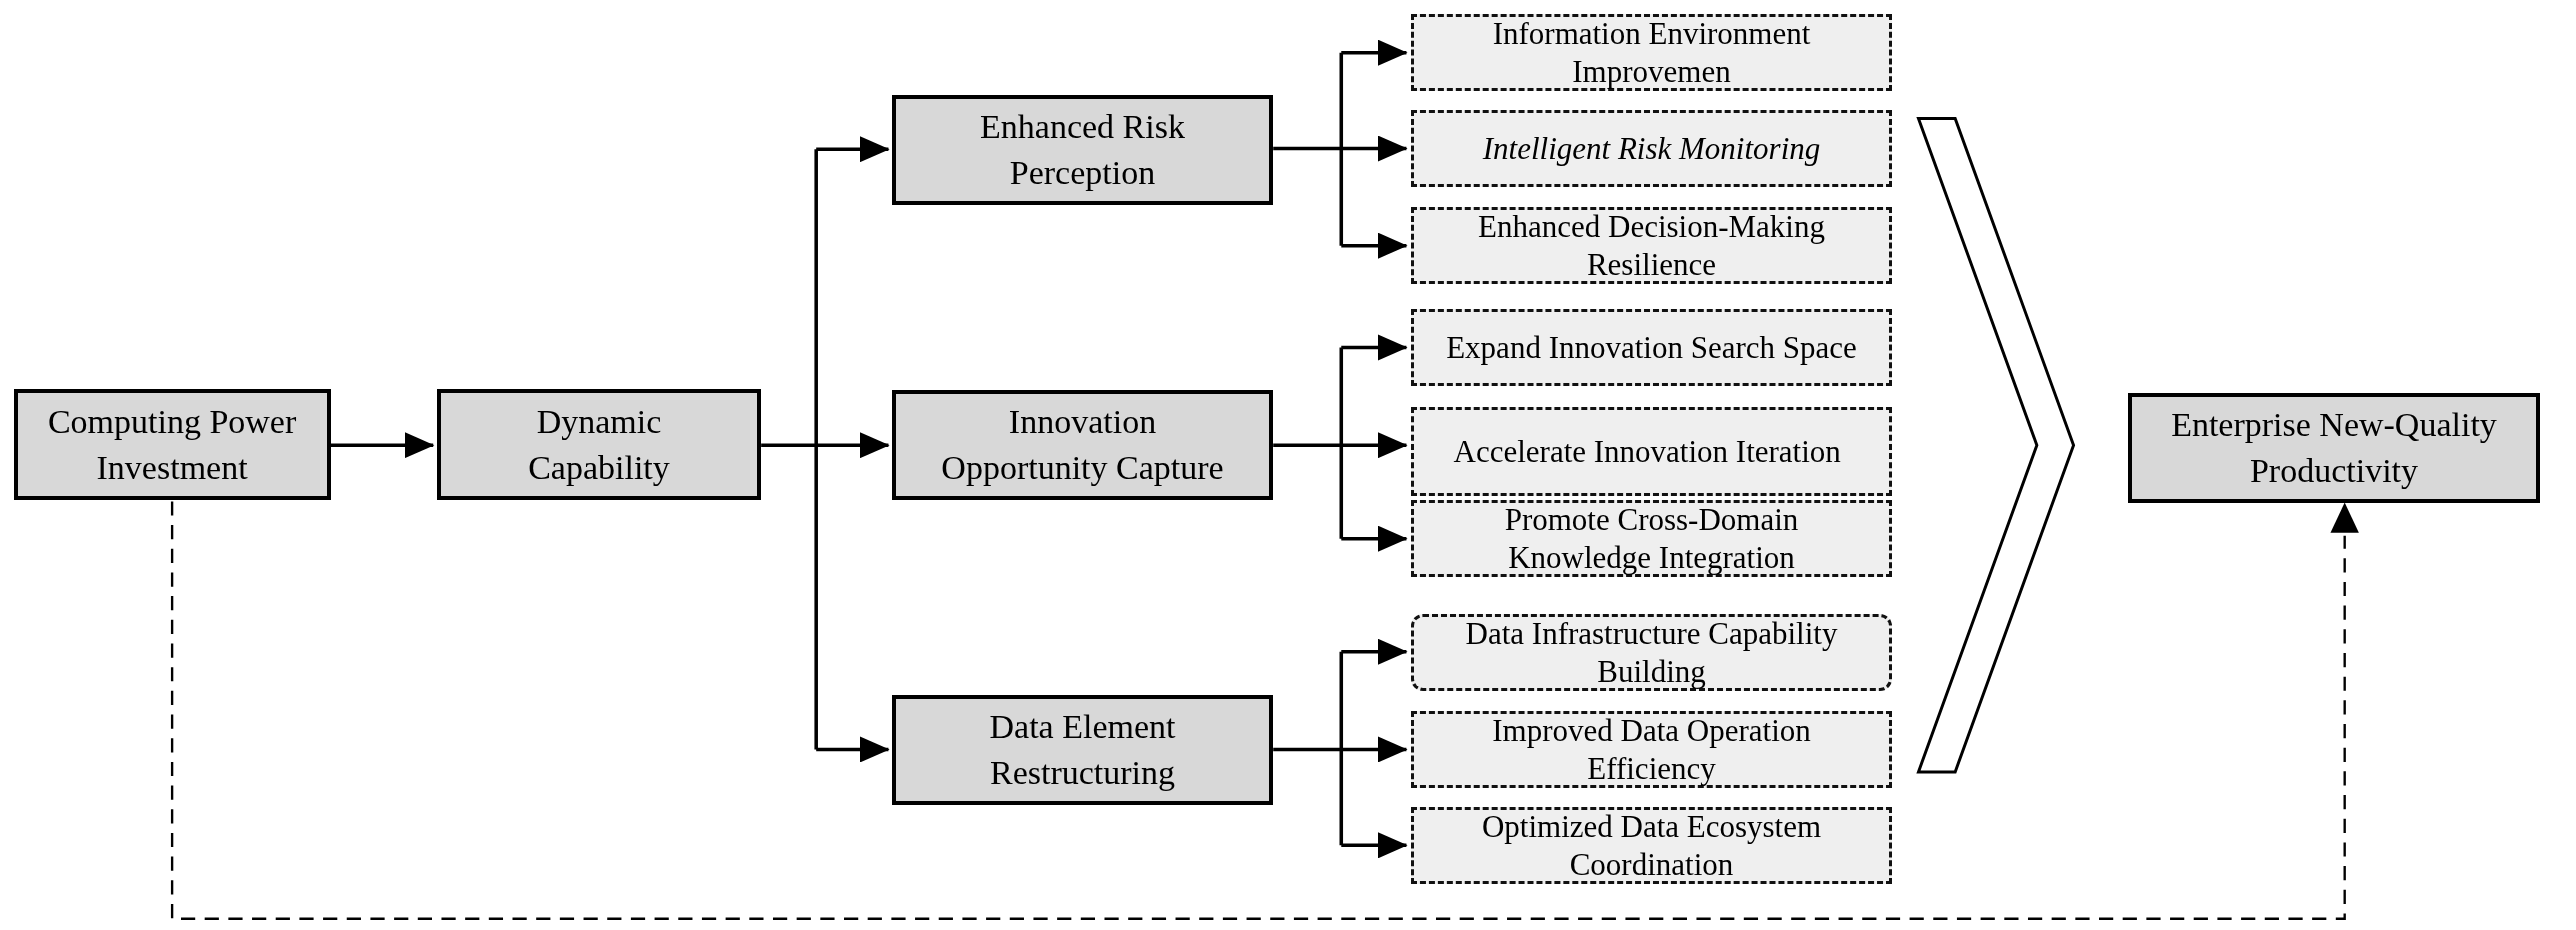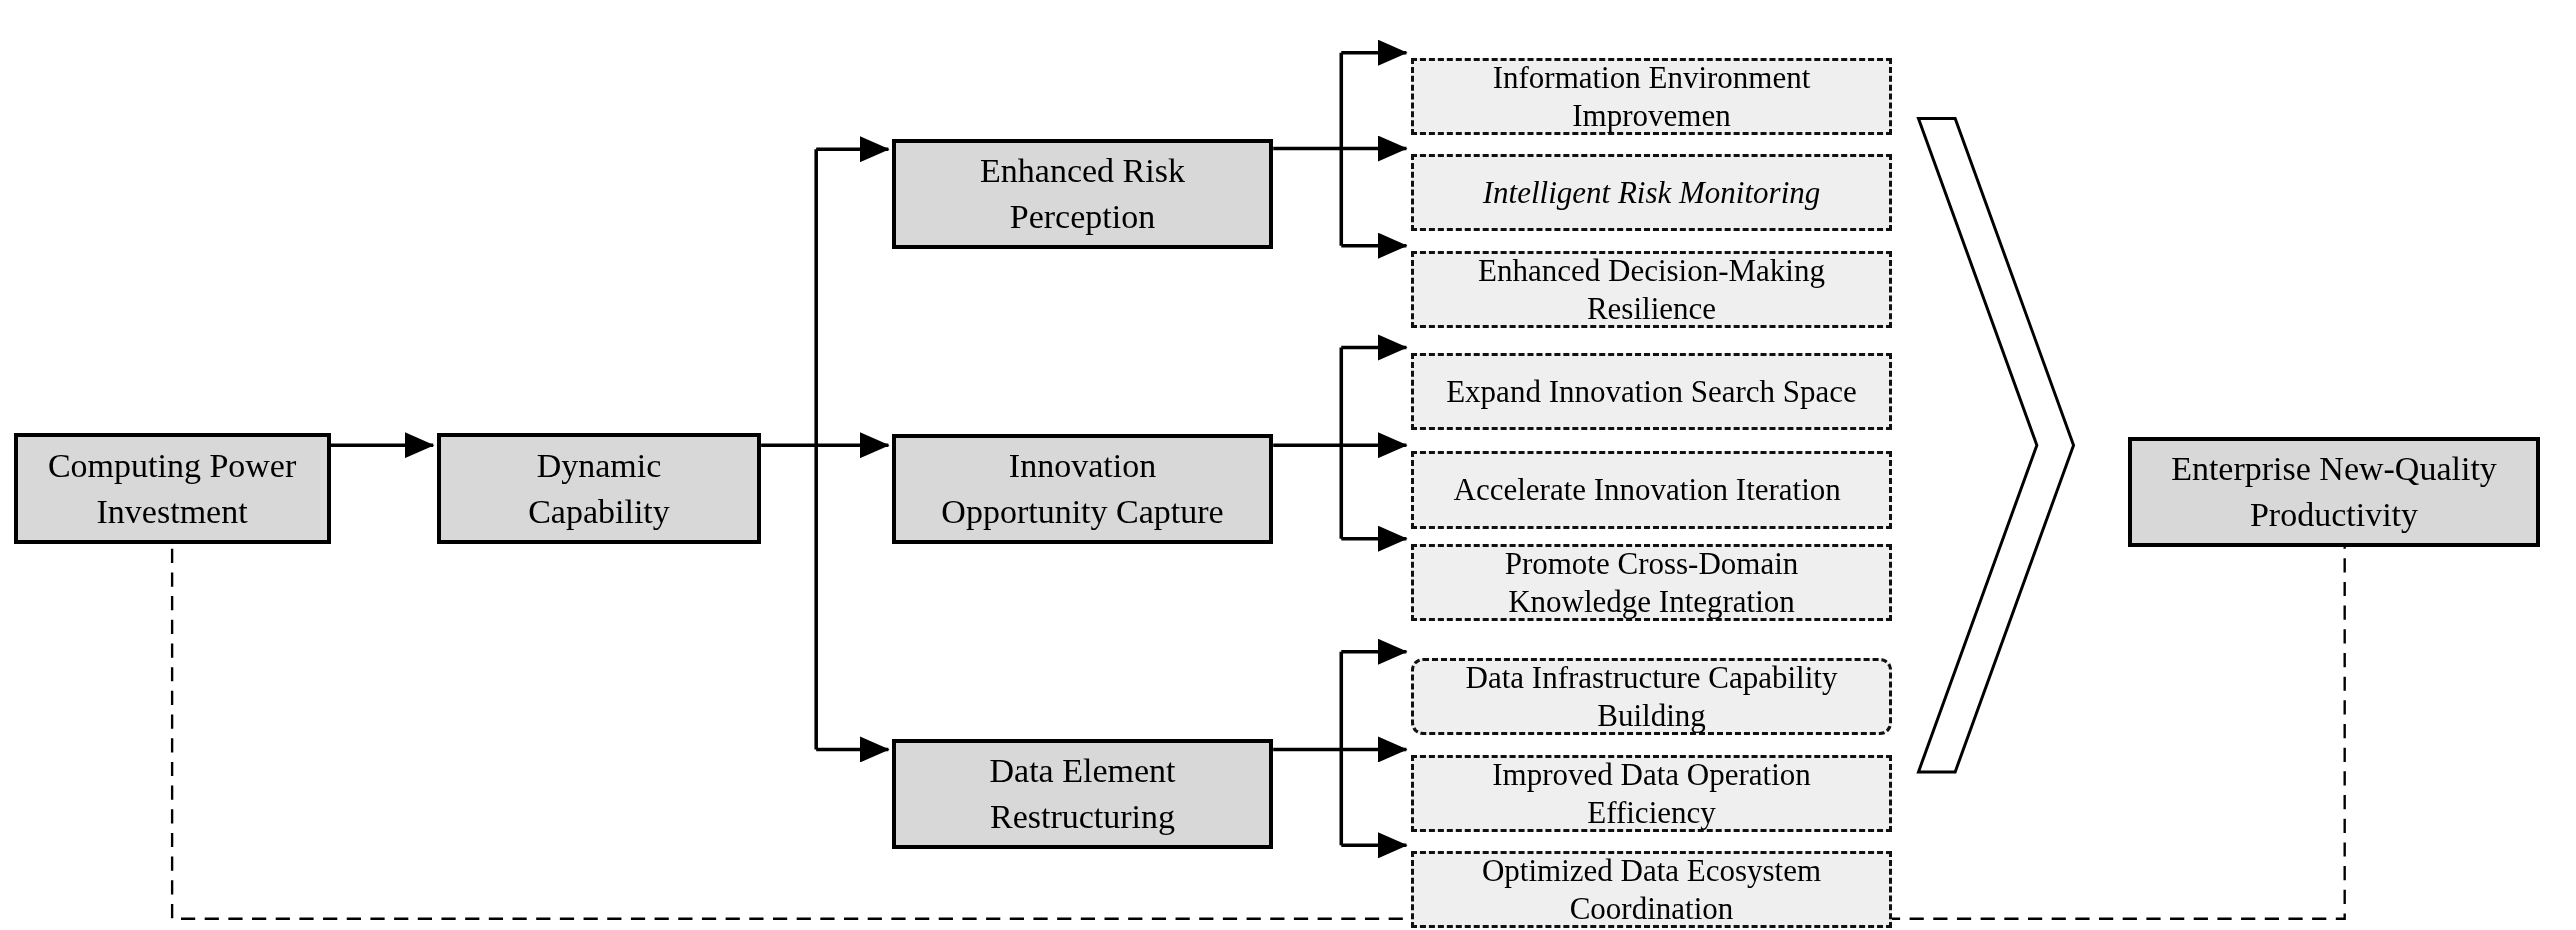--- a/index.html
+++ b/index.html
@@ -23,21 +23,20 @@
     height: 930px;
   }
   .node {
     position: absolute;
     display: flex;
     flex-direction: column;
     align-items: center;
     justify-content: center;
     text-align: center;
     box-sizing: border-box;
-    margin-top: 44px;
   }
   .node-solid {
     background: #d8d8d8;
     border: 4.1px solid #000000;
     font-size: 34px;
     line-height: 46px;
   }
   .node-dashed {
     background: #efefef;
     border: 3px dashed #111111;
@@ -53,21 +52,21 @@
   .pos-risk        { left: 892px; top: 95px;  width: 381px; height: 110px; }
   .pos-innovation  { left: 892px; top: 390px;  width: 381px; height: 110px; }
   .pos-dataelem    { left: 892px; top: 695px; width: 381px; height: 110px; }
   .pos-enterprise  { left: 2128px; top: 393px;  width: 412px; height: 110px; }
 
   
   .pos-o-r0 { left: 1411px; top: 14px;   width: 481px; height: 77px; }
   .pos-o-r1 { left: 1411px; top: 110px;  width: 481px; height: 77px; font-style: italic; }
   .pos-o-r2 { left: 1411px; top: 207px;  width: 481px; height: 77px; }
   .pos-o-i0 { left: 1411px; top: 309px;  width: 481px; height: 77px; }
-  .pos-o-i1 { left: 1411px; top: 407px;  width: 481px; height: 78px; padding-left: 8px; }
+  .pos-o-i1 { left: 1411px; top: 407px;  width: 481px; height: 89px; padding-left: 8px; }
   .pos-o-i2 { left: 1411px; top: 500px;  width: 481px; height: 77px; }
   .pos-o-d0 { left: 1411px; top: 614px; width: 481px; height: 77px; border-radius: 12px; }
   .pos-o-d1 { left: 1411px; top: 711px; width: 481px; height: 77px; }
   .pos-o-d2 { left: 1411px; top: 807px; width: 481px; height: 77px; }
 </style>
 </head>
 <body>
 
 <div class="stage">
 

